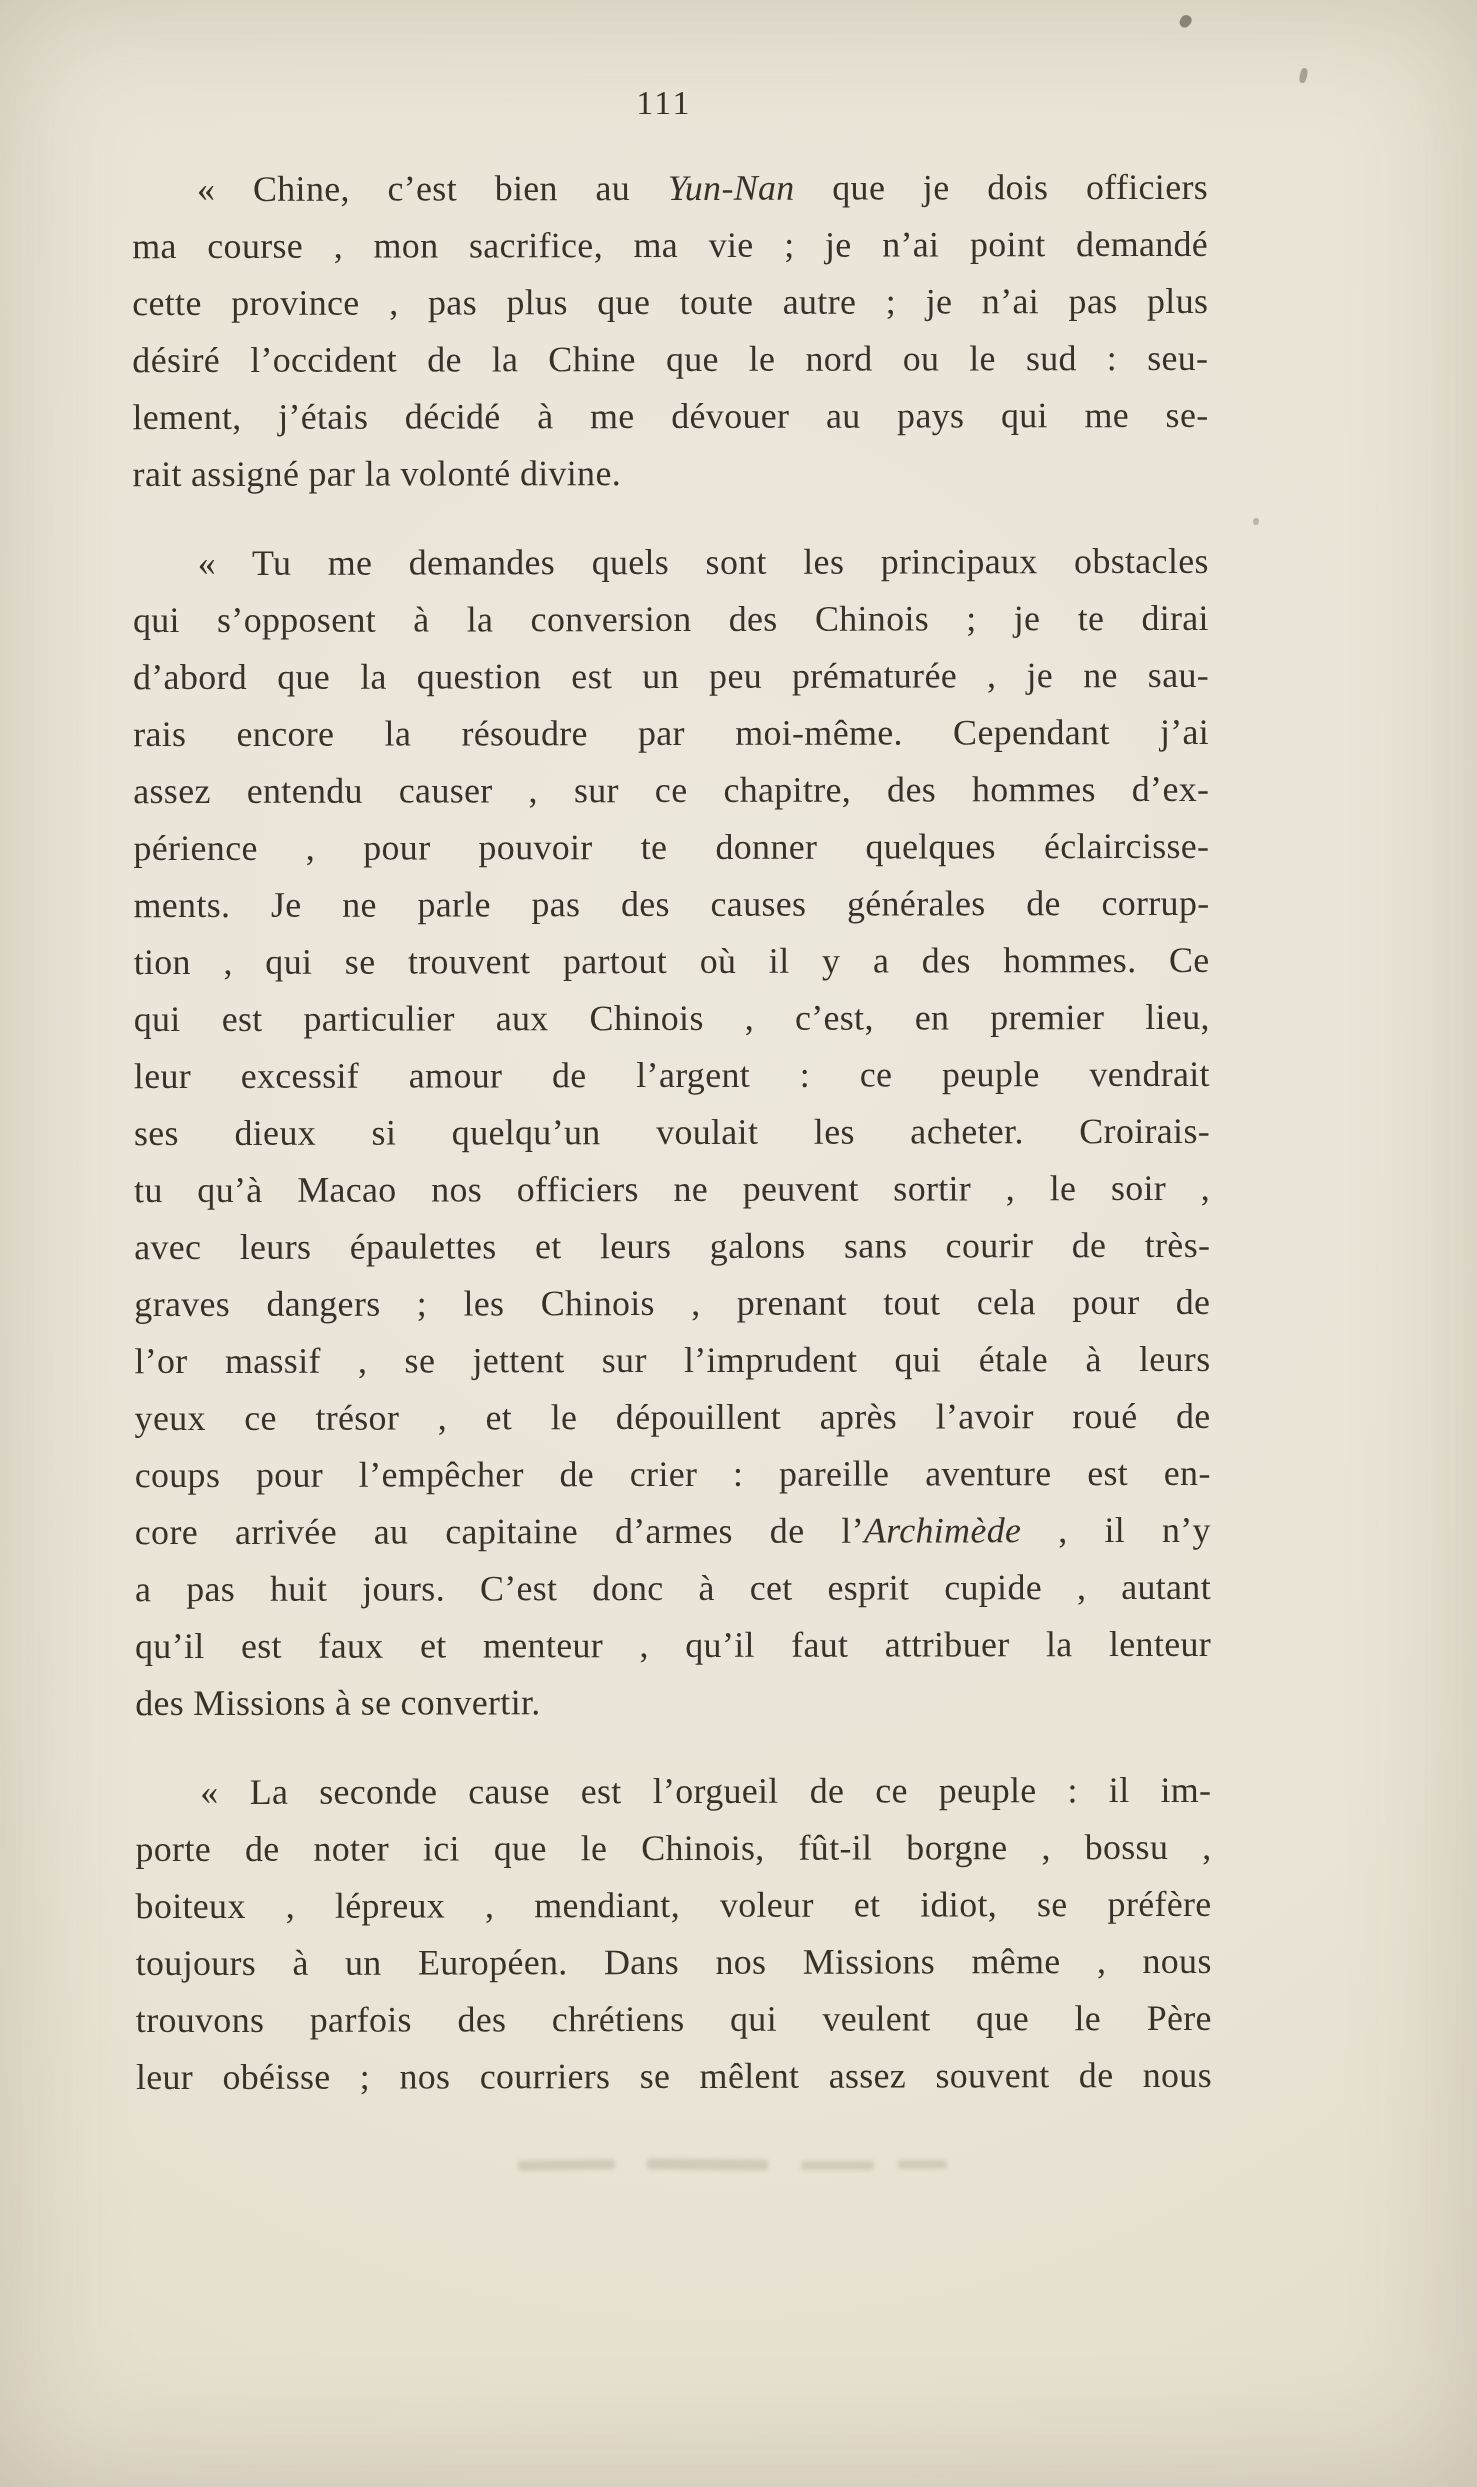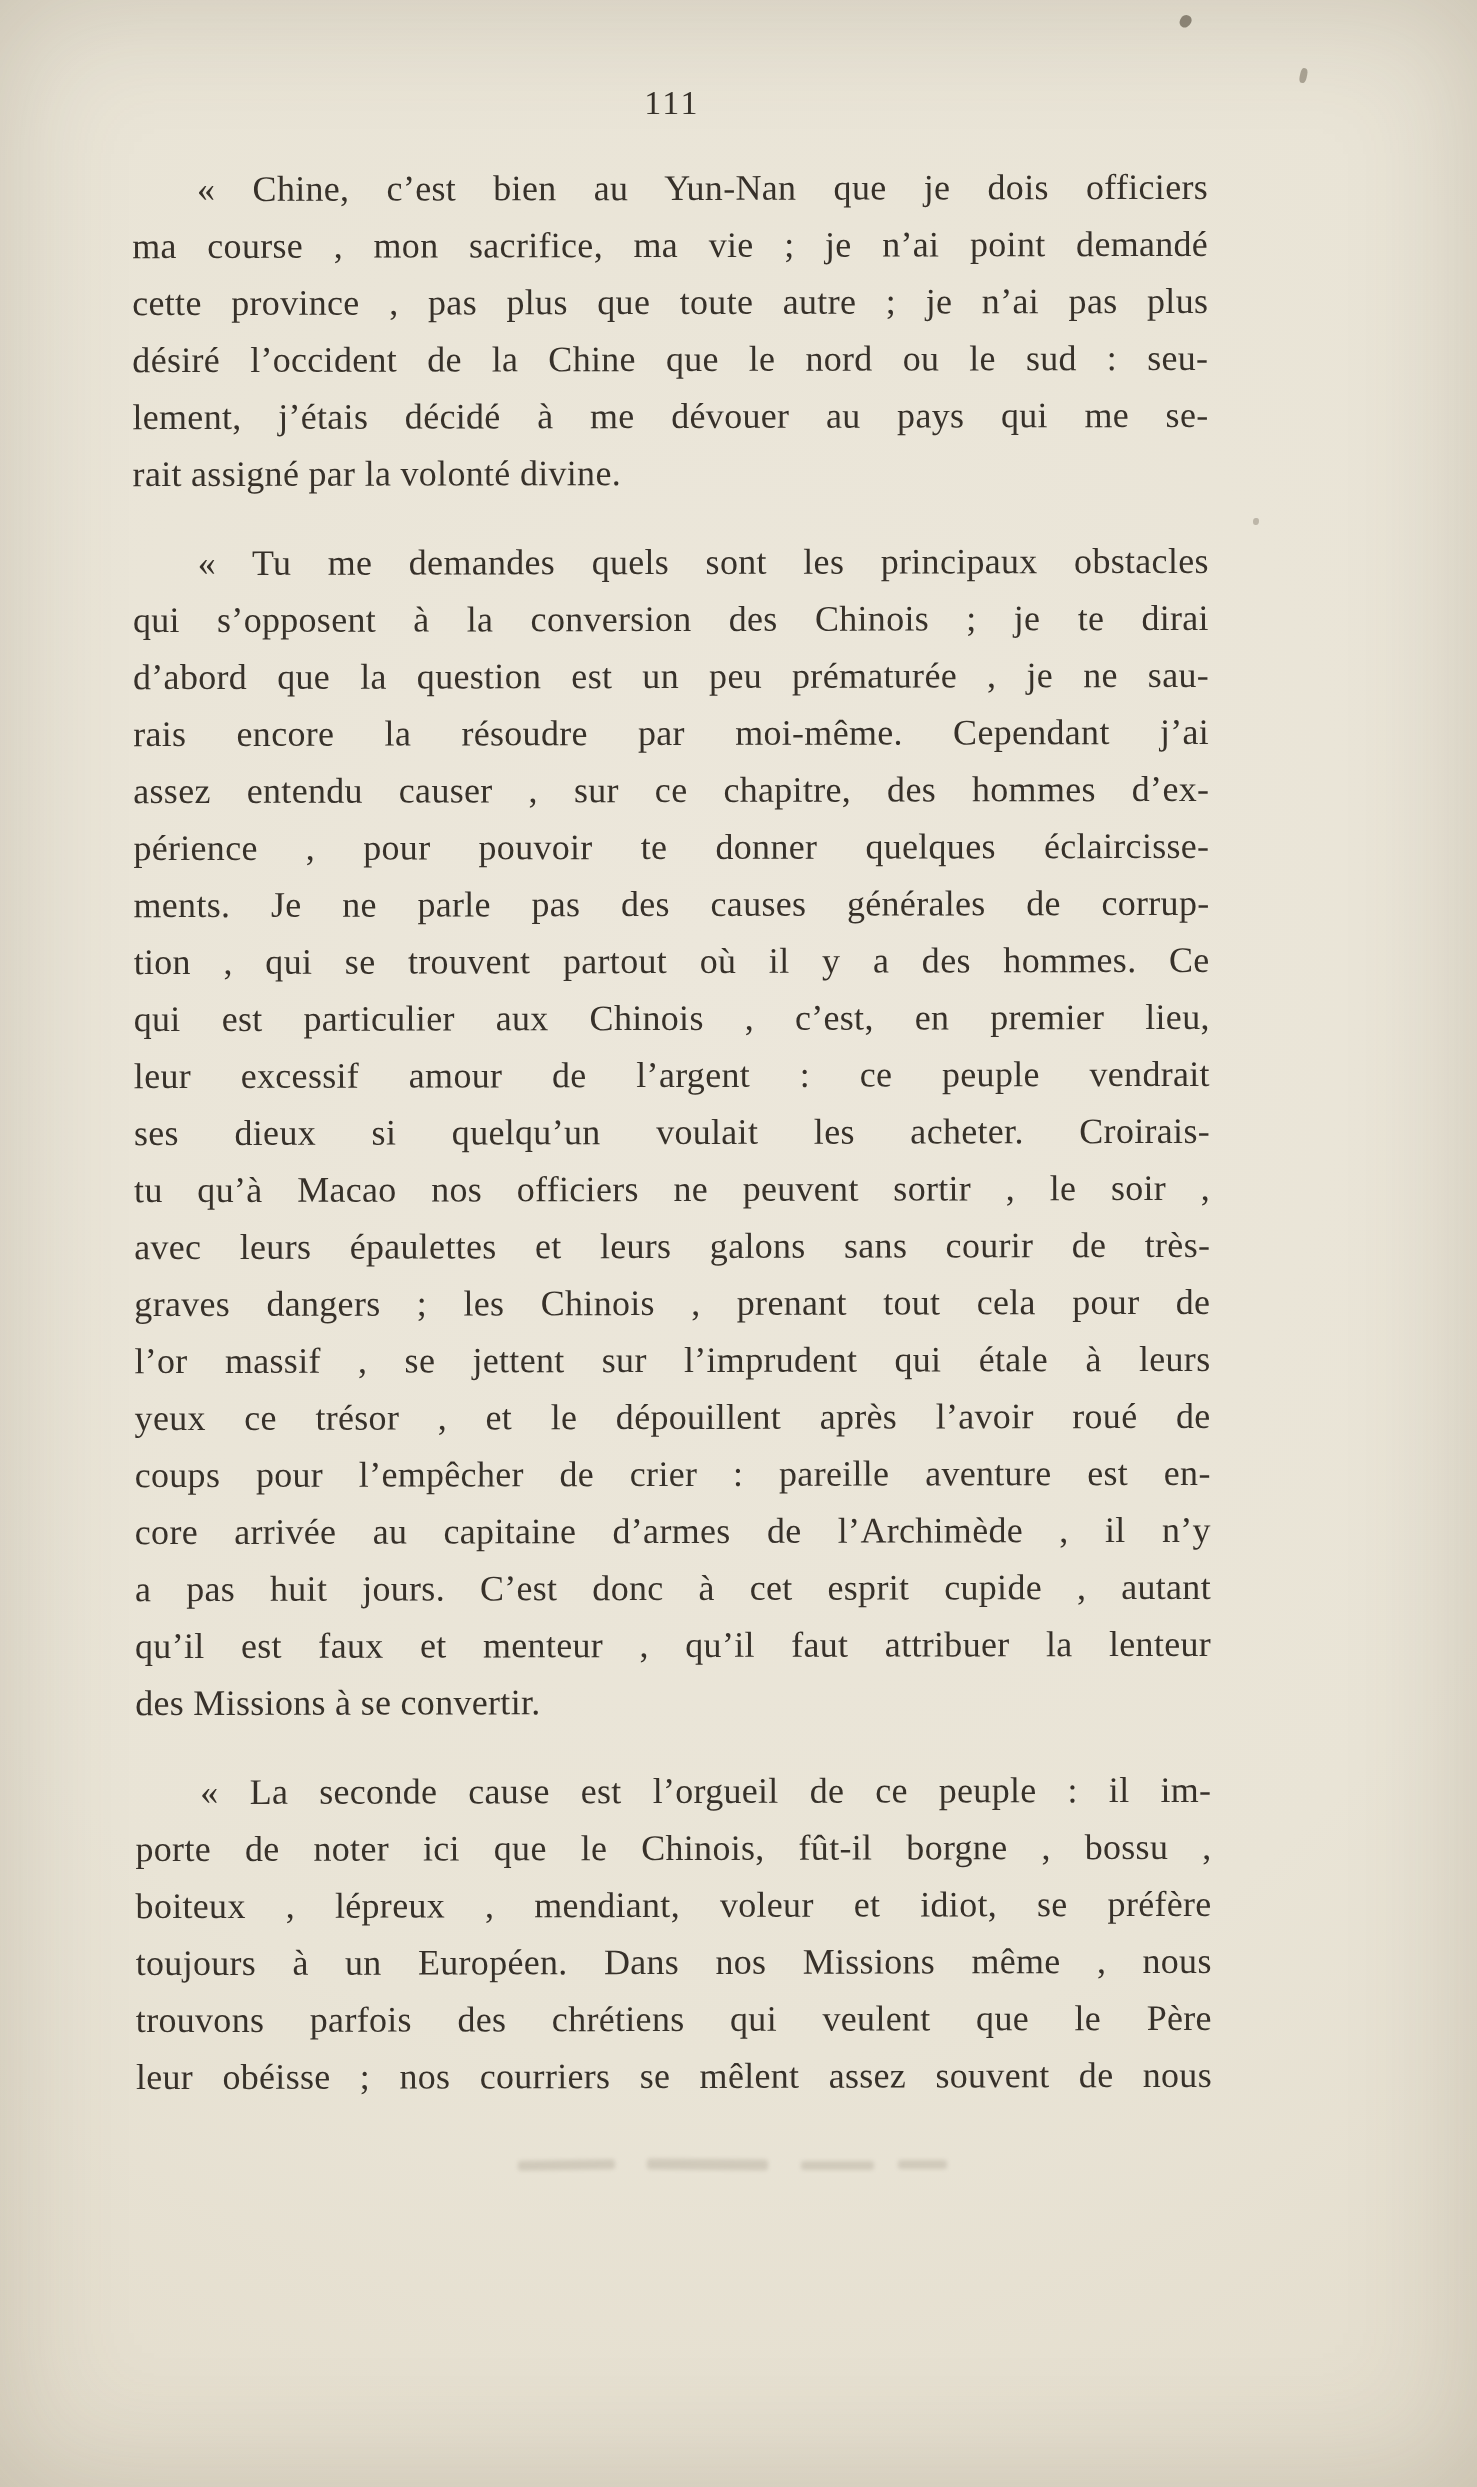--- a/index.html
+++ b/index.html
@@ -13,21 +13,21 @@
     height: 2487px;
     overflow: hidden;
     background:
       radial-gradient(ellipse 130% 90% at 48% 38%, #ece7db 0%, #e9e4d6 50%, #e2dbca 85%, #d7cfbc 100%);
     box-shadow: inset 0 0 129px rgba(95, 82, 60, 0.22);
     font-family: "Liberation Serif", "DejaVu Serif", serif;
   }
   .page-number {
     position: absolute;
     top: 84px;
-    left: 134px;
+    left: 126px;
     width: 1076px;
     text-align: center;
     font-size: 34px;
     letter-spacing: 2.4px;
     font-weight: normal;
   }
   .text-block {
     position: absolute;
     top: 160px;
     left: 134px;
@@ -45,20 +45,21 @@
     text-align-last: justify;
     white-space: normal;
   }
   .line.indent {
     padding-left: 65px;
   }
   .line.last {
     text-align-last: left;
   }
   .italic {
+    font-style: italic;
     margin-top: 42px;
   }
   
   .bleed {
     position: absolute;
     top: 2149px;
     left: 518px;
     width: 453px;
     height: 32px;
     filter: blur(2px);

